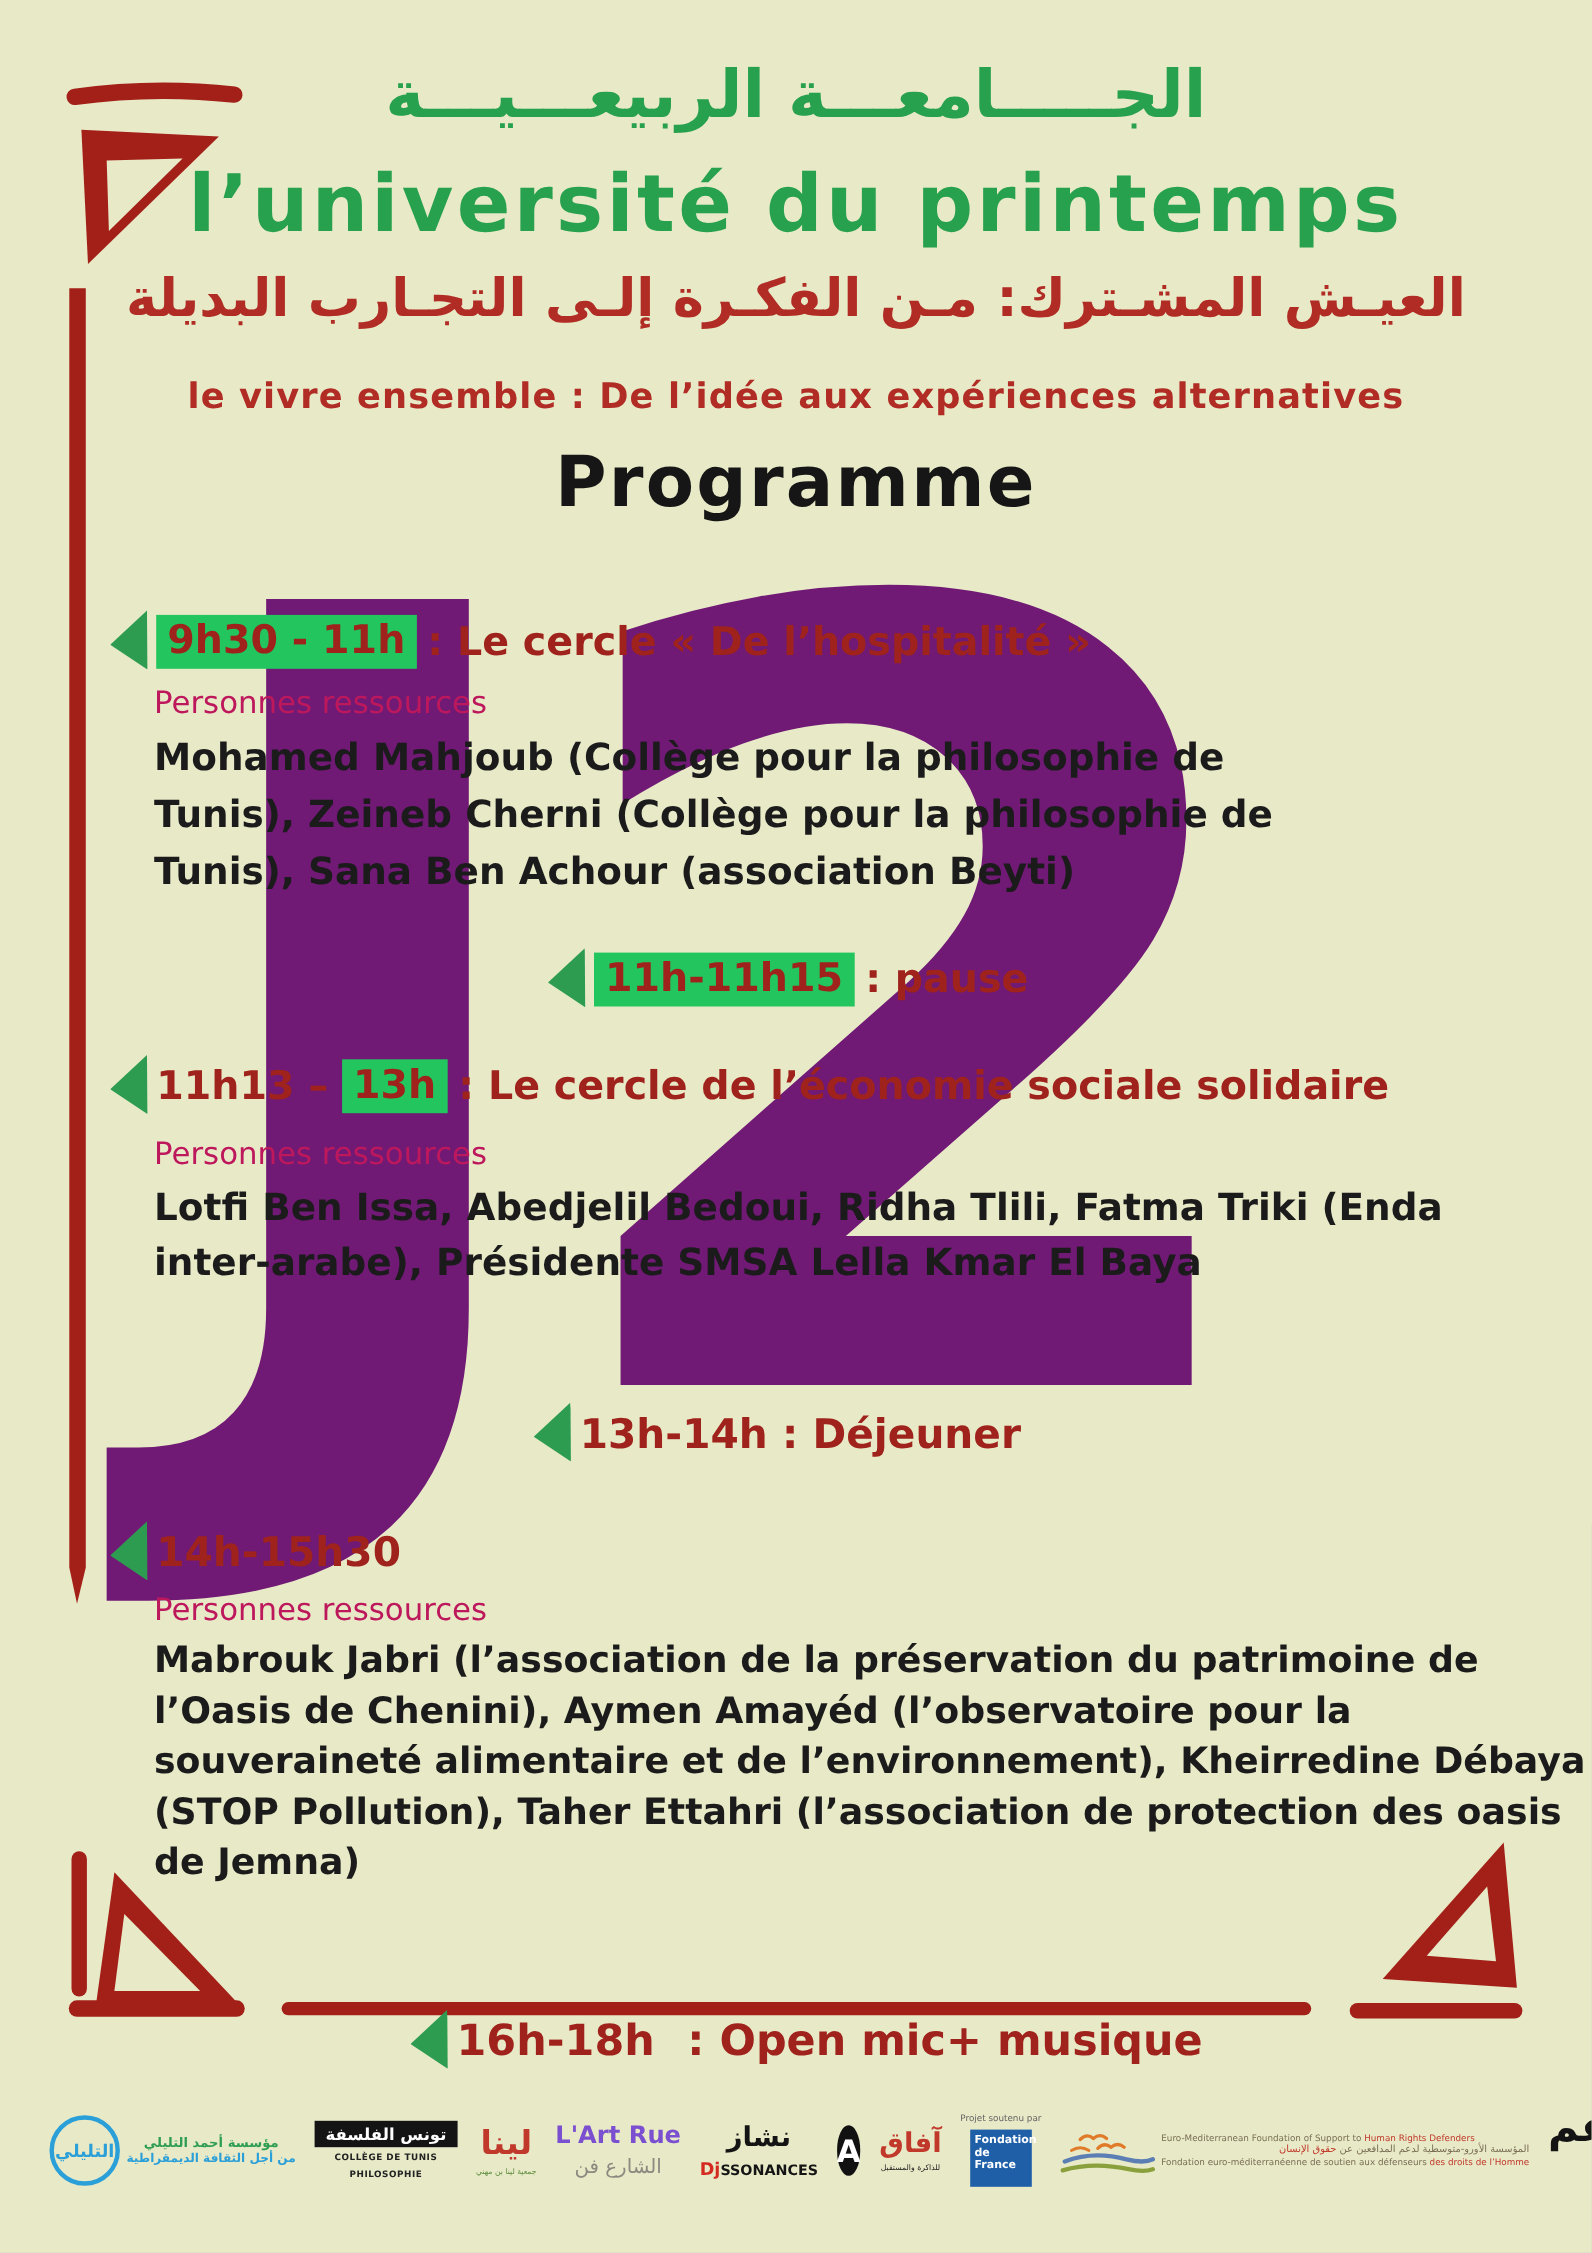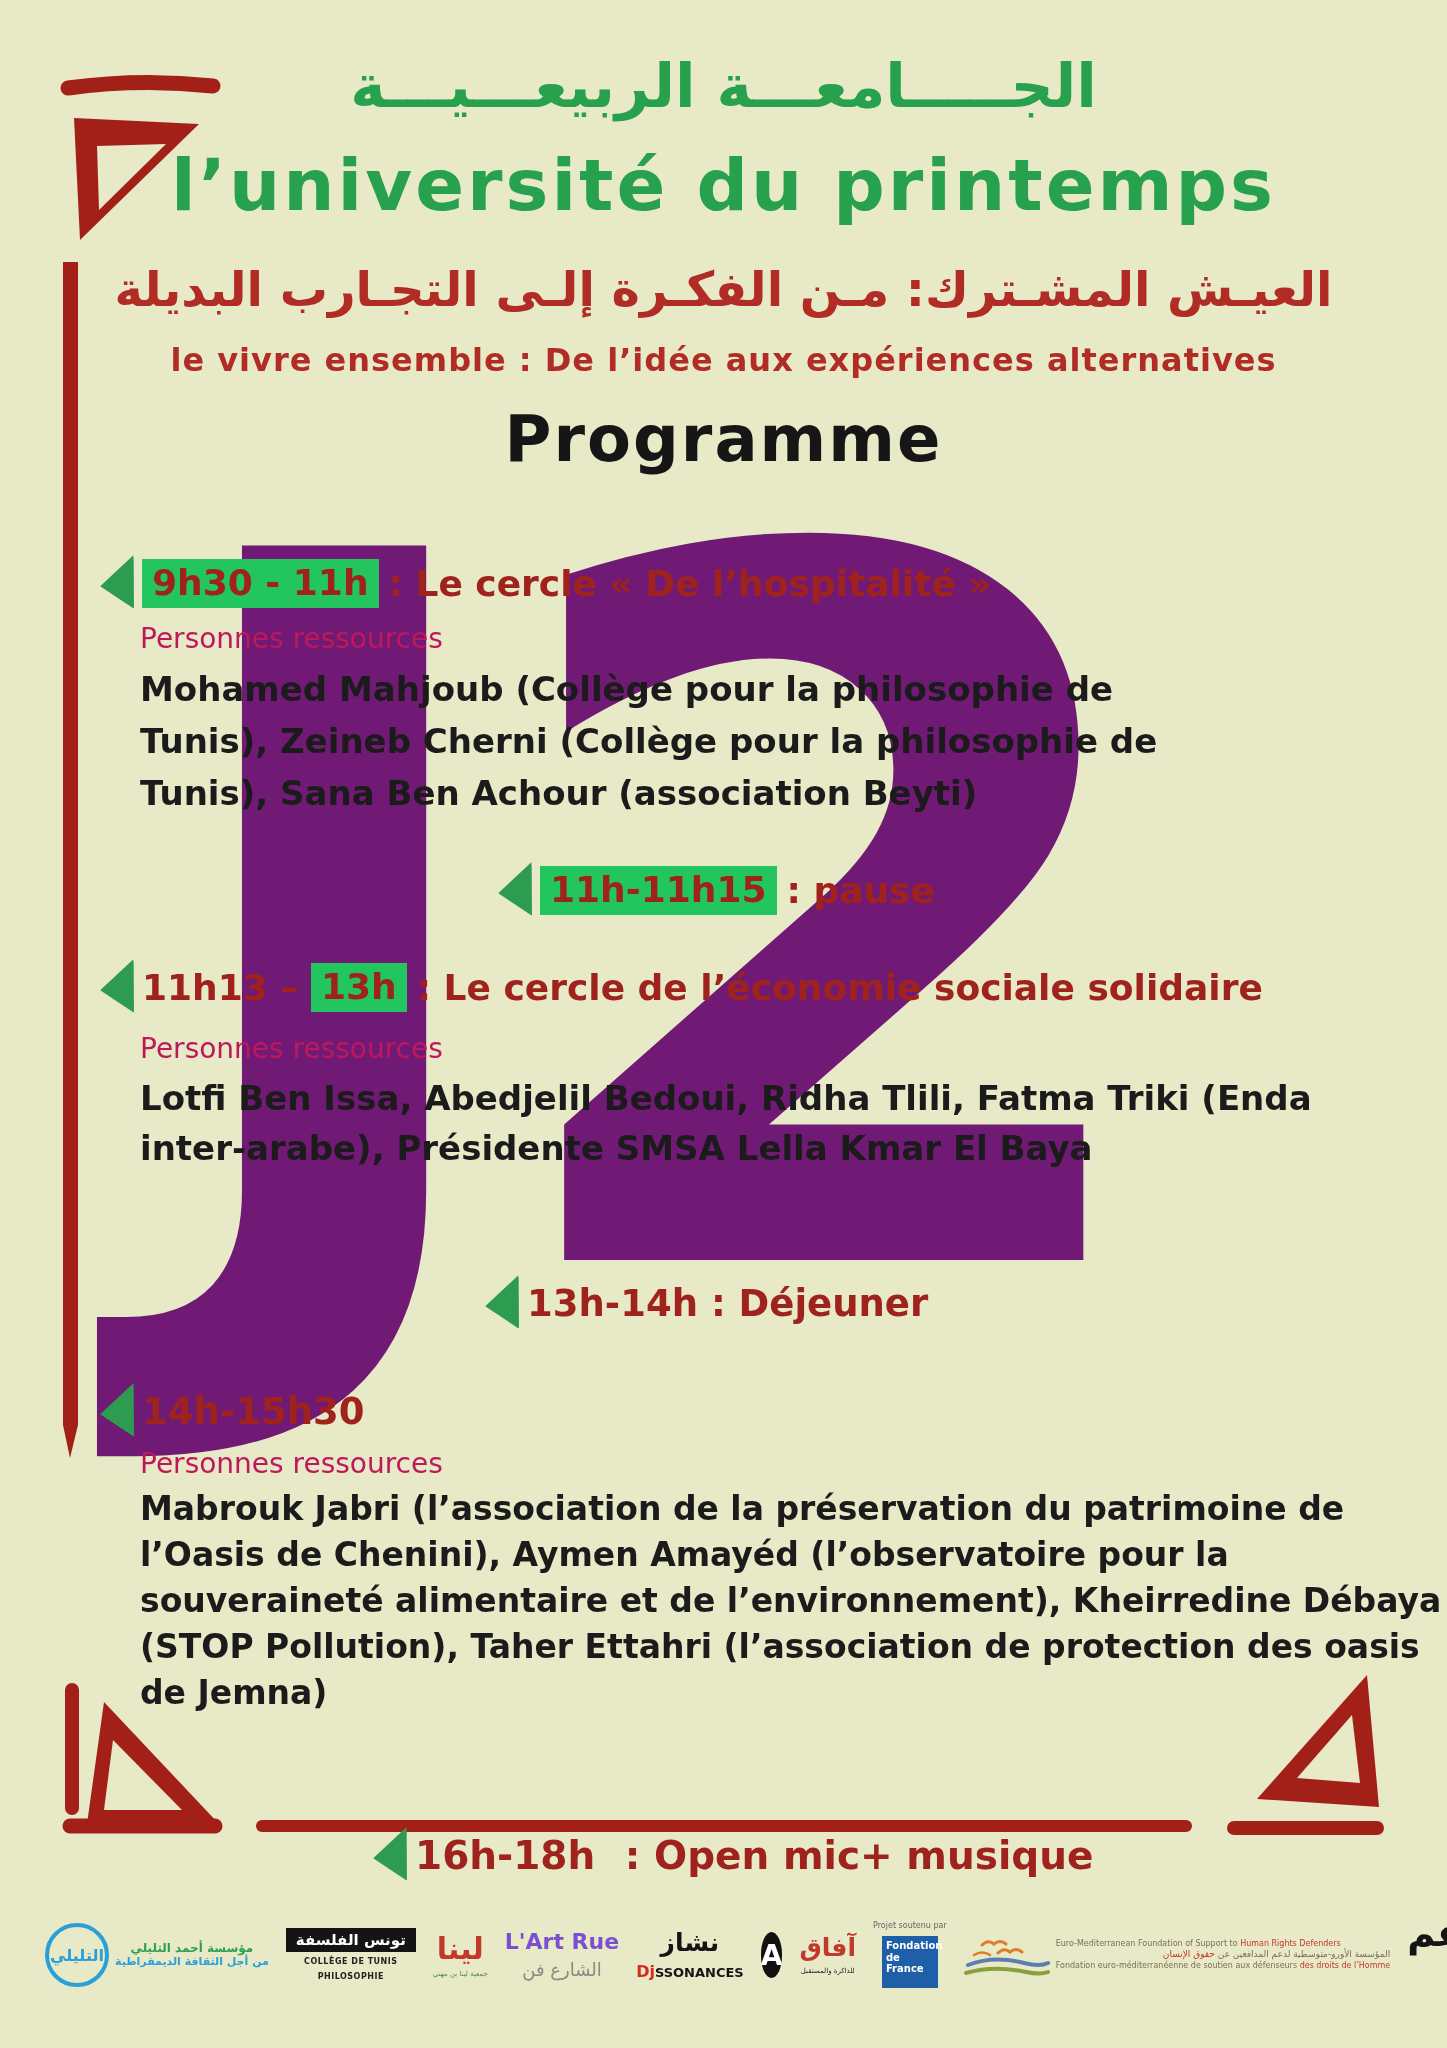--- a/index.html
+++ b/index.html
@@ -15,21 +15,21 @@
     letter-spacing:-30px; color:#701a75; user-select:none;
   }
   
   .decor { position:absolute; inset:0; z-index:1; }
   
   .txt { position:absolute; z-index:2; }
   .center { left:0; right:0; text-align:center; }
   .ar { direction:rtl; }
   .h-ar-title   { top:52px;  font-size:60px; font-weight:bold; color:#27a14e; line-height:1.15; }
   .h-fr-title   { top:143px; font-size:72px; font-weight:bold; color:#27a14e; letter-spacing:3px; }
-  .h-ar-sub     { top:262px; font-size:48px; font-weight:bold; color:#b02c24; line-height:1.15; }
+  .h-ar-sub     { top:244px; font-size:48px; font-weight:bold; color:#b02c24; line-height:1.15; }
   .h-fr-sub     { top:341px; font-size:32px; font-weight:bold; color:#b02c24; letter-spacing:1px; }
   .h-prog      { top:402px; font-size:64px; font-weight:bold; color:#161616; letter-spacing:2px; }
   .date        { left:140px; top:505px; font-size:37px; font-weight:bold; color:#2aa053; }
   .row { position:absolute; display:flex; align-items:center; }
   .tri {
     display:inline-block; width:36px; height:54px; flex:none;
     background:#2d9c51; margin-right:6px; transform:rotate(-5deg);
     clip-path:polygon(100% 1%, 0% 53%, 88% 100%);
   }
   .time, .stitle { font-weight:bold; color:#9f231c; white-space:pre; }

